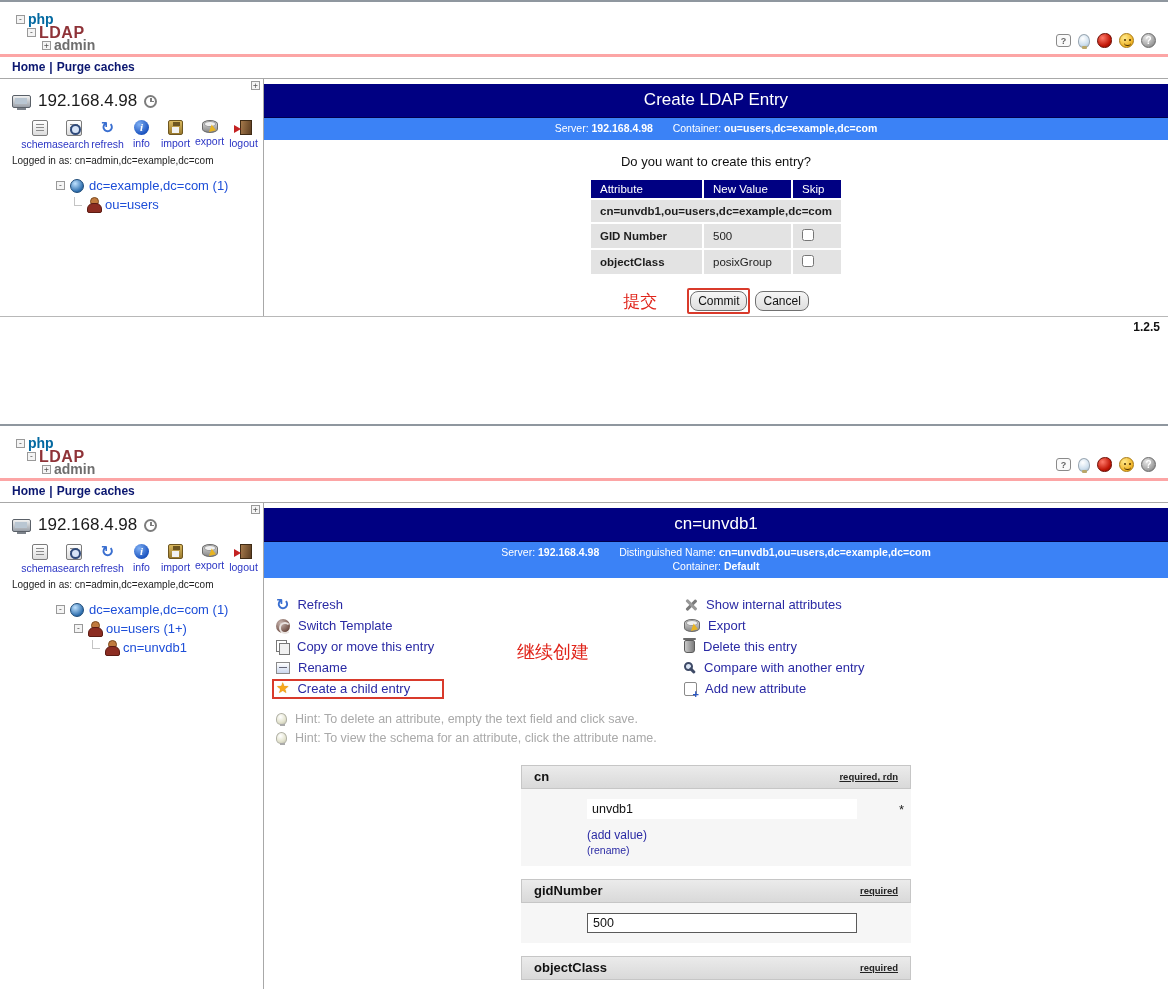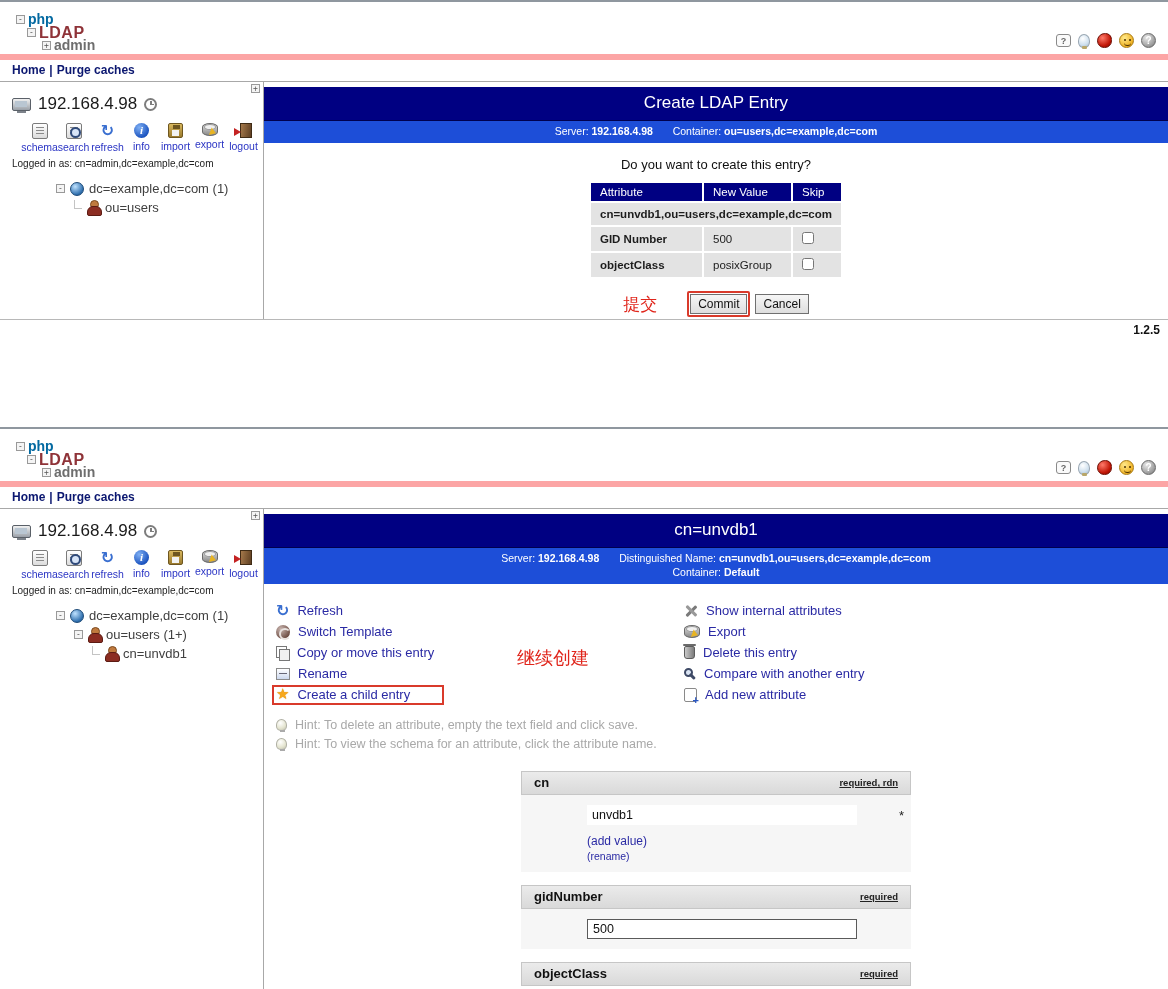--- a/index.html
+++ b/index.html
@@ -32,21 +32,21 @@
         font: bold 9px/12px "Liberation Sans",sans-serif; text-align:center; }
   .hbulb { width:12px; height:14px; border-radius:50% 50% 42% 42%; background: radial-gradient(circle at 38% 30%, #ffffff, #cfe0ee 60%, #9fb4c4); border:1px solid #9aa7b3; position:relative; }
   .hbulb::after { content:""; position:absolute; left:3px; bottom:-2px; width:5px; height:3px; background:#b9a76a; border-radius:1px; }
   .hbug { width:15px; height:15px; border-radius:55% 45% 50% 50%; background: radial-gradient(circle at 35% 30%, #ff7a6a, #c01505 65%, #7c0b00); border:1px solid #6d0a00; }
   .hsmile { width:15px; height:15px; border-radius:50%; background: radial-gradient(circle at 35% 30%, #ffe98c, #efb224 70%, #c98d10); border:1px solid #a87a12; position:relative; }
   .hsmile::before { content:""; position:absolute; left:4px; top:5px; width:2px; height:2px; background:#4a2f00; border-radius:50%; box-shadow: 5px 0 0 #4a2f00; }
   .hsmile::after { content:""; position:absolute; left:4px; top:7px; width:7px; height:4px; border-bottom:1.5px solid #4a2f00; border-radius:0 0 7px 7px; }
   .hhelp { width:15px; height:15px; border-radius:50%; background: radial-gradient(circle at 35% 30%, #e8e8e8, #9a9a9a 70%, #6f6f6f); border:1px solid #6a6a6a; color:#fff; font: bold 10px/14px "Liberation Sans",sans-serif; text-align:center; }
 
   
-  .menubar { border-top:6px solid #fca5a5; border-bottom:1px solid #a8a8a8; padding: 3px 12px 4px; font-size:12px; font-weight:bold; color:#0b1770; }
+  .menubar { border-top:3px solid #fca5a5; border-bottom:1px solid #a8a8a8; padding: 3px 12px 4px; font-size:12px; font-weight:bold; color:#0b1770; }
   .menubar a { color:#0b1770; text-decoration:none; }
   .menubar .sep { margin: 0 4px; }
 
   
   .workspace { display:flex; align-items:stretch; border-bottom:1px solid #b8b8b8; }
   .ws1 { min-height: 238px; }
   .ws2 { min-height: 490px; }
   .tree-panel { width:264px; flex:none; border-right:1px solid #a8a8a8; position:relative; padding: 12px 0 10px; }
   .tree-corner { position:absolute; top:2px; right:3px; }
   .content-panel { flex:1; position:relative; padding-top:5px; }
@@ -64,58 +64,58 @@
   .treenav .nav-item span.lab { font-size:10.5px; color:#2b35c4; }
   .logged { font-size:10px; color:#222; padding-left:12px; margin-top:5px; }
   .tree-list { margin-top:10px; font-size:13px; color:#333; }
   .tnode { display:flex; align-items:center; gap:5px; height:19px; cursor:pointer; }
   .lvl1 { padding-left:56px; } .lvl2 { padding-left:74px; } .lvl3 { padding-left:92px; }
   .elbow { width:8px; height:9px; border-left:1px solid #c4c4c4; border-bottom:1px solid #c4c4c4; margin-top:-7px; flex:none; }
   .globe { width:14px; height:14px; border-radius:50%; background: radial-gradient(circle at 35% 30%, #bfe2ff, #2f6fae 70%, #1c4a78); border:1px solid #1c4a78; flex:none; }
   .person { width:13px; height:15px; position:relative; flex:none; }
   .person::before { content:""; position:absolute; left:3px; top:0; width:7px; height:7px; border-radius:50%; background:#c07a3e; border:1px solid #7c4a1f; }
   .person::after { content:""; position:absolute; left:0; top:6px; width:13px; height:8px; border-radius:6px 6px 2px 2px; background:#8c2d22; border:1px solid #5c1b13; }
-  .tnode .nlabel { color:#404040;text-align:right; }
+  .tnode .nlabel { color:#1d4ed8;text-align:right; }
 
   
   .doc { width:16px; height:16px; background:linear-gradient(#ffffff,#dcdcdc); border:1px solid #7b7b7b; border-radius:2px; position:relative; }
   .doc::after { content:""; position:absolute; left:3px; right:3px; top:3px; height:9px;
                 background: repeating-linear-gradient(#8a8a8a 0 1px, transparent 1px 3px); }
   .doc.mag::before { content:""; position:absolute; right:0; bottom:0; width:7px; height:7px; border:2px solid #2f4a7a; border-radius:50%; background:#d7e4f7; z-index:2; }
   .refr { color:#3a6fd0; font: bold 16px/16px "DejaVu Sans", sans-serif; }
   .circle-i { width:15px; height:15px; border-radius:50%; background: radial-gradient(circle at 35% 30%, #7fb0f4, #1c54c0 70%, #123a86); color:#fff; text-align:center; font: italic bold 11px/14px "Liberation Serif", serif; }
   .disk { width:15px; height:15px; background:linear-gradient(#d9b85e,#9a7a2e); border:1px solid #6e5620; border-radius:2px; position:relative; }
   .disk::before { content:""; position:absolute; left:4px; top:1px; width:7px; height:4px; background:#6e5620; }
   .disk::after { content:""; position:absolute; left:3px; right:3px; bottom:1px; height:6px; background:#f2f2f2; }
   .db { width:16px; height:13px; background:linear-gradient(#e0e0e0,#8a8a8a); border:1px solid #6b6b6b; border-radius:8px / 4px; position:relative; }
   .db::before { content:""; position:absolute; left:1px; right:1px; top:0; height:4px; border-radius:50%; background:#f0f0f0; border:1px solid #9a9a9a; }
   .db::after { content:""; position:absolute; right:-3px; bottom:-2px; width:0; height:0; border:4px solid transparent; border-left:6px solid #e8b422; transform:rotate(20deg); }
   .door { width:12px; height:15px; background:linear-gradient(100deg,#a5794b,#5e3f22); border:1px solid #3f2b15; position:relative; margin-left:4px; }
   .door::before { content:""; position:absolute; left:-7px; top:4px; width:0; height:0; border:4px solid transparent; border-left:7px solid #c42222; }
 
   
   .title-bar { background:#000082; color:#fff; text-align:center; font-size:17px; padding:6px 0 7px; }
-  .sub-bar { background:#1d4ed8; color:#fff; text-align:center; font-size:10.5px; padding:3px 0 5px; border-top:1px solid #00004e; line-height:14px; }
+  .sub-bar { background:#3b82f6; color:#fff; text-align:center; font-size:10.5px; padding:3px 0 5px; border-top:1px solid #00004e; line-height:14px; }
   .sub-bar b { font-weight:bold; }
   .sub-bar .gap { display:inline-block; width:14px; }
 
   
   .question { text-align:center; font-size:13px; margin:14px 0 9px; color:#101010; }
   table.confirm { margin:0 auto; border-collapse:separate; border-spacing:2px; }
   table.confirm th { background:#000082; color:#fff; font-size:11.5px; font-weight:normal; text-align:left; padding:3px 9px; }
   table.confirm td { background:#e3e3e3; font-size:11.5px; padding:5px 9px; color:#1d1d1d; }
   table.confirm td.attr { font-weight:bold; width:102px; }
   table.confirm td.val { width:80px; }
   table.confirm td.skip { width:44px; text-align:left; }
   table.confirm td.dnrow { font-weight:bold; }
   table.confirm input[type=checkbox] { width:12px; height:12px; }
   .btnrow { display:flex; justify-content:center; align-items:center; margin-top:12px; }
   .cn-annot { color:#e0251b; font-size:17px; margin-right:30px; }
   .redbox { display:inline-flex; align-items:center; border:2px solid #d93a2b; border-radius:2px; padding:1px; margin-right:5px; }
-  button.std { font-family:"Liberation Sans",sans-serif; font-size:12px; padding:2px 7px; background:linear-gradient(#f6f6f6,#dedede); border:1px solid #707070; border-radius:0; color:#111; cursor:pointer; }
+  button.std { font-family:"Liberation Sans",sans-serif; font-size:12px; padding:2px 7px; background:linear-gradient(#f6f6f6,#dedede); border:1px solid #707070; border-radius:8px; color:#111; cursor:pointer; }
 
   .version { text-align:right; font-size:12px; font-weight:bold; color:#111; padding:3px 8px 6px 0; }
 
   
   .menus { display:flex; padding:16px 0 2px 12px; position:relative; }
   .menucol { list-style:none; }
   .menucol.left { width:408px; }
   .menucol li { display:flex; align-items:center; gap:8px; height:21px; font-size:13px; }
   .menucol li a { color:#2a2aa4; text-decoration:none; }
   .redbox-inline { display:inline-flex; align-items:center; gap:8px; border:2px solid #d93a2b; padding:0 32px 1px 2px; margin-left:-4px; }

